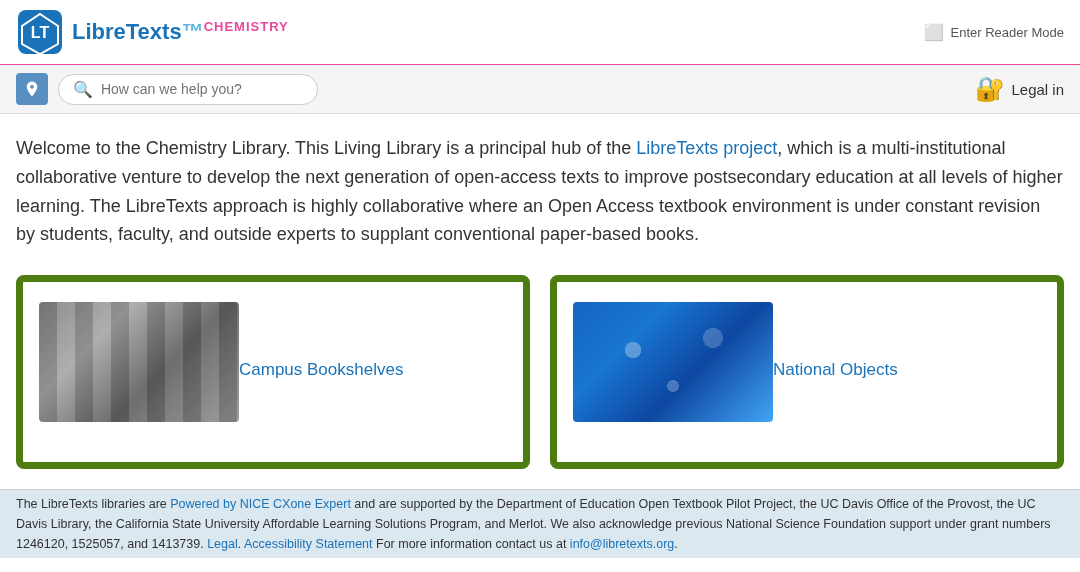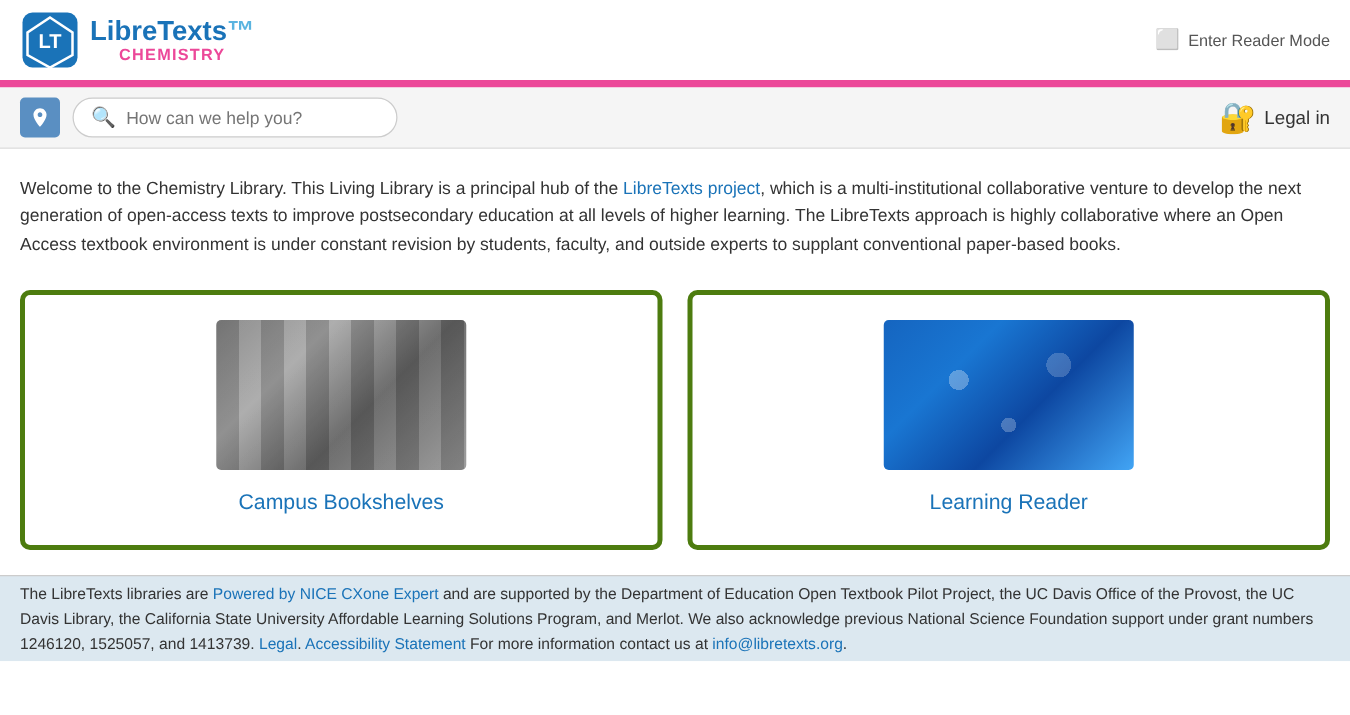--- a/index.html
+++ b/index.html
@@ -5,34 +5,34 @@
     * { box-sizing: border-box; margin: 0; padding: 0; }
     body { font-family: Arial, sans-serif; font-size: 14px; color: #333; background: #fff; width: 1080px; }
 
     
     .top-bar {
       display: flex;
       align-items: center;
       justify-content: space-between;
       padding: 8px 16px;
       background: #fff;
-      border-bottom: 6px solid #ec4899;
+      border-bottom: 1px solid #ec4899;
     }
     .logo-area {
       display: flex;
       align-items: center;
       gap: 8px;
     }
     .logo-icon {
       width: 48px;
       height: 48px;
     }
     .logo-text {
       display: flex;
-      flex-direction: column;
+      flex-direction: row;
       line-height: 1.1;
     }
     .logo-chemistry {
       font-size: 13px;
       font-weight: bold;
       color: #ec4899;
       letter-spacing: 1px;
       text-align: center;
     }
     .reader-mode {
@@ -96,41 +96,41 @@
       background: none;
       border: none;
       cursor: pointer;
       font-size: 15px;
       color: #333;
     }
 
     
     .welcome-section {
       padding: 20px 16px 16px 16px;
-      font-size: 14px;
+      font-size: 18px;
       line-height: 1.6;
       color: #333;
     }
     .welcome-section a {
       color: #1a73b8;
       text-decoration: none;
     }
 
     
     .cards-section {
       display: flex;
       gap: 20px;
       padding: 10px 16px 20px 16px;
     }
     .card {
       flex: 1;
-      border: 4px solid #4d7c0f;
+      border: 7px solid #4d7c0f;
       border-radius: 8px;
       display: flex;
-      flex-direction: column;
+      flex-direction: row;
       align-items: center;
       padding: 20px 16px 24px 16px;
       cursor: pointer;
       background: #fff;
     }
     .card-image {
       width: 200px;
       height: 120px;
       border-radius: 4px;
       object-fit: cover;
@@ -258,21 +258,21 @@
 <div class="cards-section">
 
   <div class="card">
     <div class="card-image img-campus"></div>
     <span class="card-label">Campus Bookshelves</span>
   </div>
 
 
   <div class="card">
     <div class="card-image img-learning"></div>
-    <span class="card-label">Learning Reader</span>
+    <span class="card-label">National Objects</span>
   </div>
 
 </div>
 
 <div class="footer">
   <p>
     <span>The LibreTexts libraries are </span><a href="#">Powered by NICE CXone Expert</a><span> and are supported by the Department of Education Open Textbook Pilot Project, the UC Davis Office of the Provost, the UC Davis Library, the California State University Affordable Learning Solutions Program, and Merlot. We also acknowledge previous National Science Foundation support under grant numbers 1246120, 1525057, and 1413739. </span><a href="#">Legal</a>. <a href="#">Accessibility Statement</a><span> For more information contact us at </span><a href="mailto:info@libretexts.org">info@libretexts.org</a><span>.</span>
   </p>
 </div>
 

